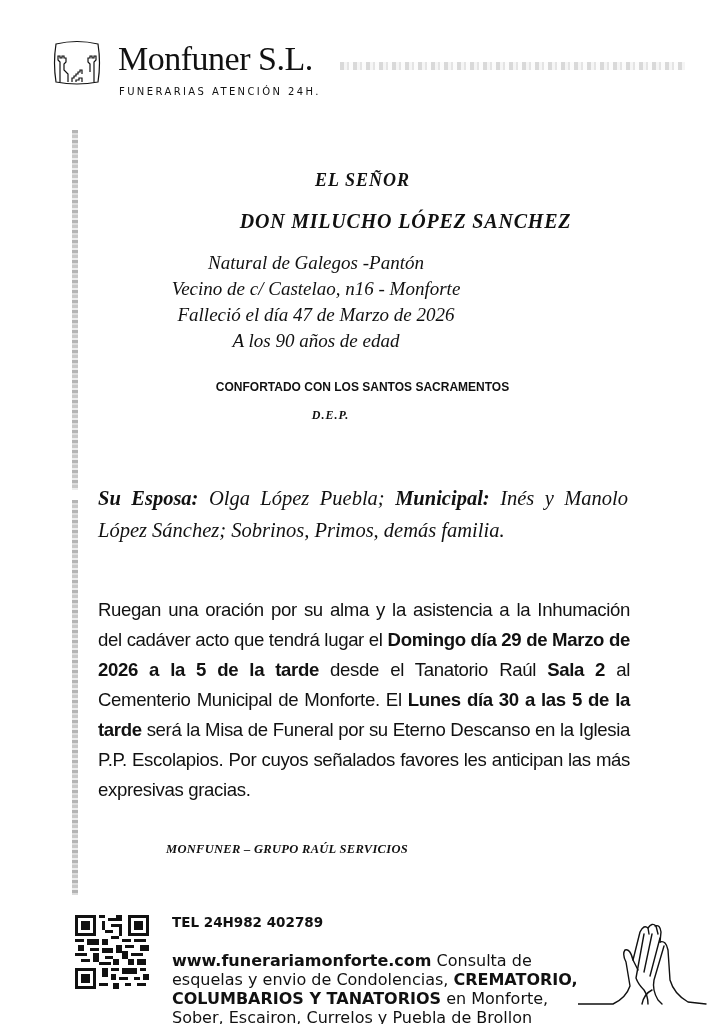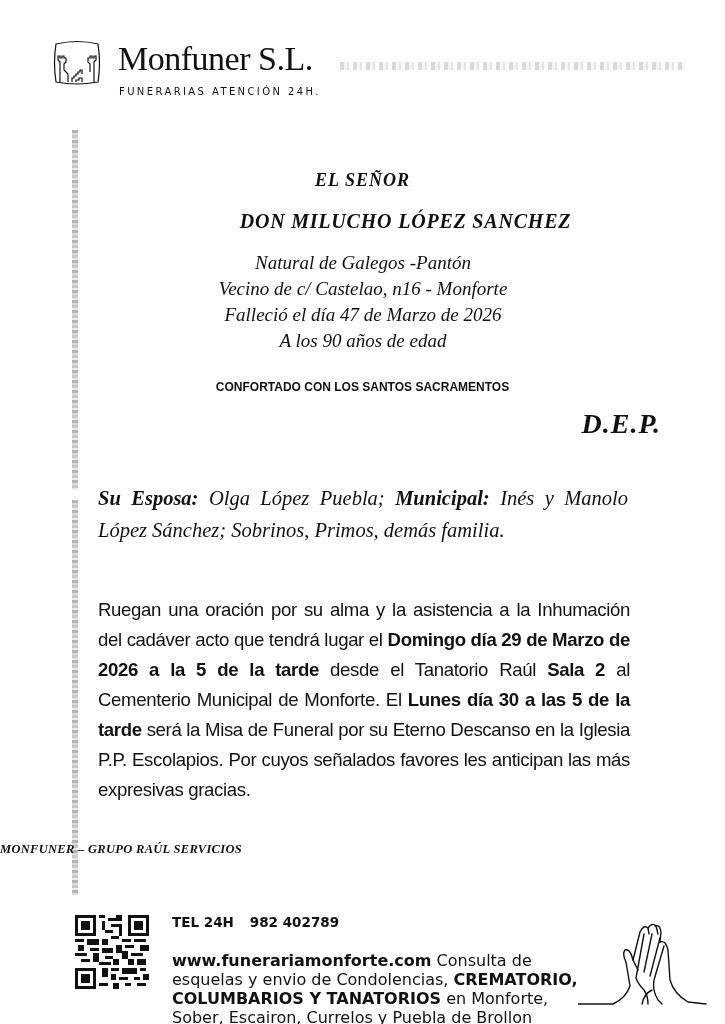--- a/index.html
+++ b/index.html
@@ -14,44 +14,44 @@
       background: repeating-linear-gradient(90deg, #c9c9c9 0 4px, #f1f1f1 4px 7px, #d8d8d8 7px 9px, #fafafa 9px 13px);
       opacity: .7; }
     .scan-edge { left: 72px; width: 6px;
       background: repeating-linear-gradient(180deg, #9a9a9a 0 3px, #d0d0d0 3px 5px, #b5b5b5 5px 8px, #e6e6e6 8px 10px);
       opacity: .75; }
 
     
     .script { font-family: "Liberation Serif", serif; font-style: italic; font-weight: bold; color: #111; text-align: center; width: 725px; left: 0; }
     .h-senor { top: 170px; font-size: 18px; letter-spacing: 1px; }
     .h-name { top: 210px; font-size: 20px; letter-spacing: 0.8px; margin-left: 43px; }
-    .info { left: 0; width: 632px; text-align: center; font-family: "Liberation Serif", serif; font-style: italic; font-size: 19px; line-height: 26px; margin-left: 47px; }
+    .info { left: 0; width: 632px; text-align: center; font-family: "Liberation Serif", serif; font-style: italic; font-size: 19px; line-height: 26px; }
     .info-1 { top: 250px; }
     .info-2 { top: 276px; }
     .info-3 { top: 302px; }
     .info-4 { top: 328px; }
 
     .confortado { top: 380px; left: 0; width: 725px; text-align: center; font-family: "Liberation Sans", sans-serif; font-weight: bold; font-size: 12px; color: #111; }
-    .dep { top: 408px; left: 0; width: 661px; text-align: right; font-family: "Liberation Serif", serif; font-style: italic; font-weight: bold; font-size: 28px; letter-spacing: 1px; }
+    .dep { top: 408px; left: 0; width: 661px; text-align: center; font-family: "Liberation Serif", serif; font-style: italic; font-weight: bold; font-size: 12px; letter-spacing: 1px; }
 
     
     .family { left: 98px; top: 482px; width: 530px; font-family: "Liberation Serif", serif; font-size: 20.5px; line-height: 32px; text-align: justify; }
     .family i { font-style: italic; }
     .family b { font-weight: bold; font-style: italic; }
 
     
     .ruegan { left: 98px; top: 595px; width: 532px; font-family: "Liberation Sans", sans-serif; font-size: 18.6px; line-height: 30px; text-align: justify; letter-spacing: -0.35px; }
     .ruegan b { font-weight: bold; }
 
-    .footer-line { top: 842px; left: 0; width: 574px; text-align: left; font-family: "Liberation Serif", serif; font-style: italic; font-weight: bold; font-size: 12.5px; letter-spacing: 0.3px; }
+    .footer-line { top: 842px; left: 0; width: 574px; text-align: center; font-family: "Liberation Serif", serif; font-style: italic; font-weight: bold; font-size: 12.5px; letter-spacing: 0.3px; }
 
     
     .qr { left: 75px; top: 915px; width: 74px; height: 74px; }
     .tel { left: 172px; top: 914px; font-family: "DejaVu Sans", sans-serif; font-weight: bold; font-size: 13.5px; color: #111; }
-    .tel .num { margin-left: 16px; }
+    .tel .num { margin-left: 0; }
     .contact { left: 172px; top: 951px; width: 420px; font-family: "DejaVu Sans", sans-serif; font-size: 16px; line-height: 19px; color: #111; }
     .contact b { font-weight: bold; }
     .hands { left: 578px; top: 920px; width: 130px; height: 90px; }
   </style>
 </head>
 <body>
 
 <div class="abs logo-box">
   <svg width="50" height="50" viewBox="0 0 50 50" fill="none" stroke="#111" stroke-width="1.2">
     <path d="M4 6 Q25 1 46 6 Q49 25 46 44 Q25 48 4 44 Q1 25 4 6 Z"></path>

